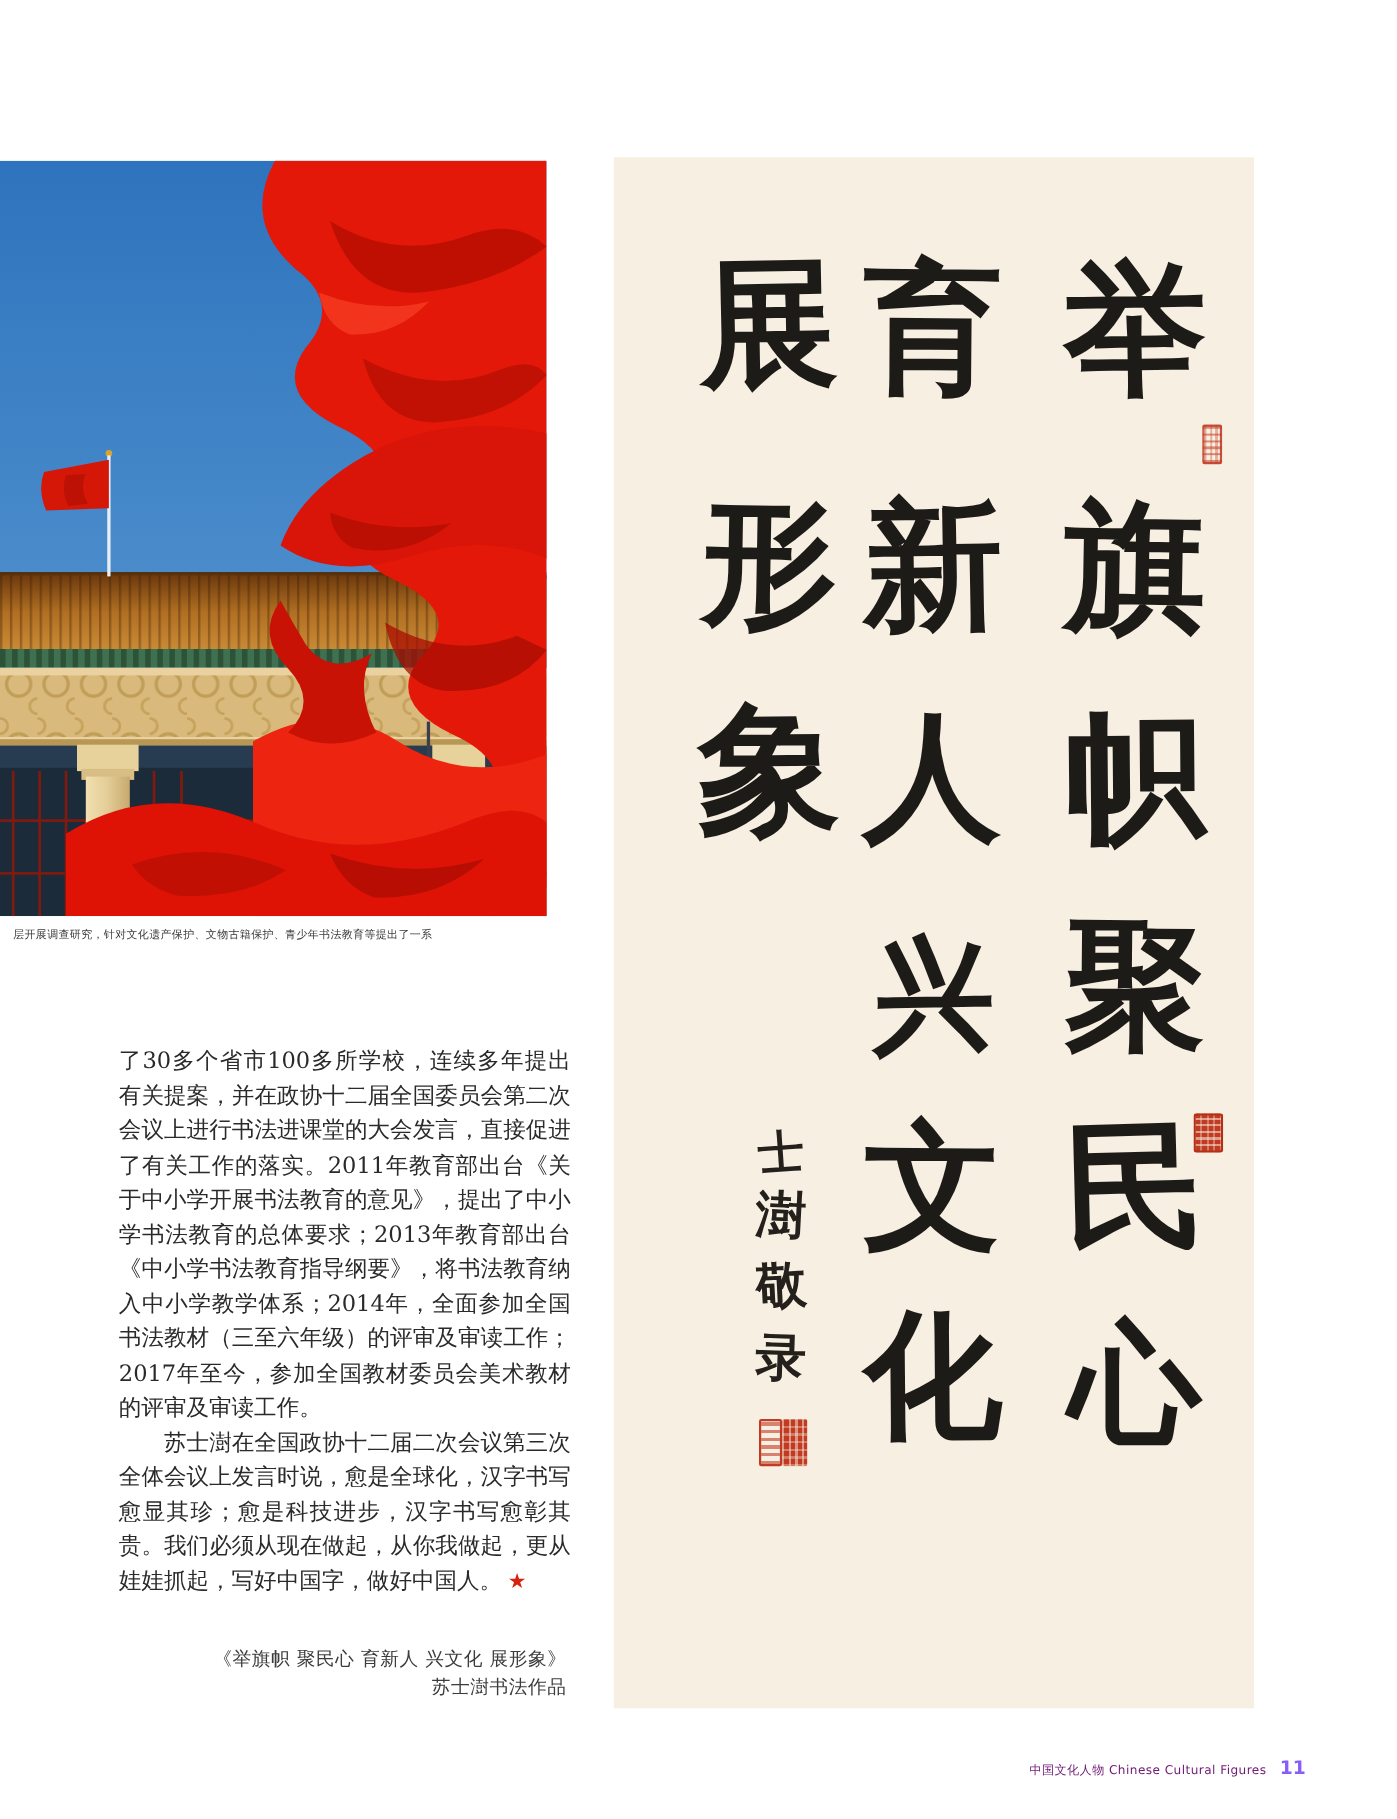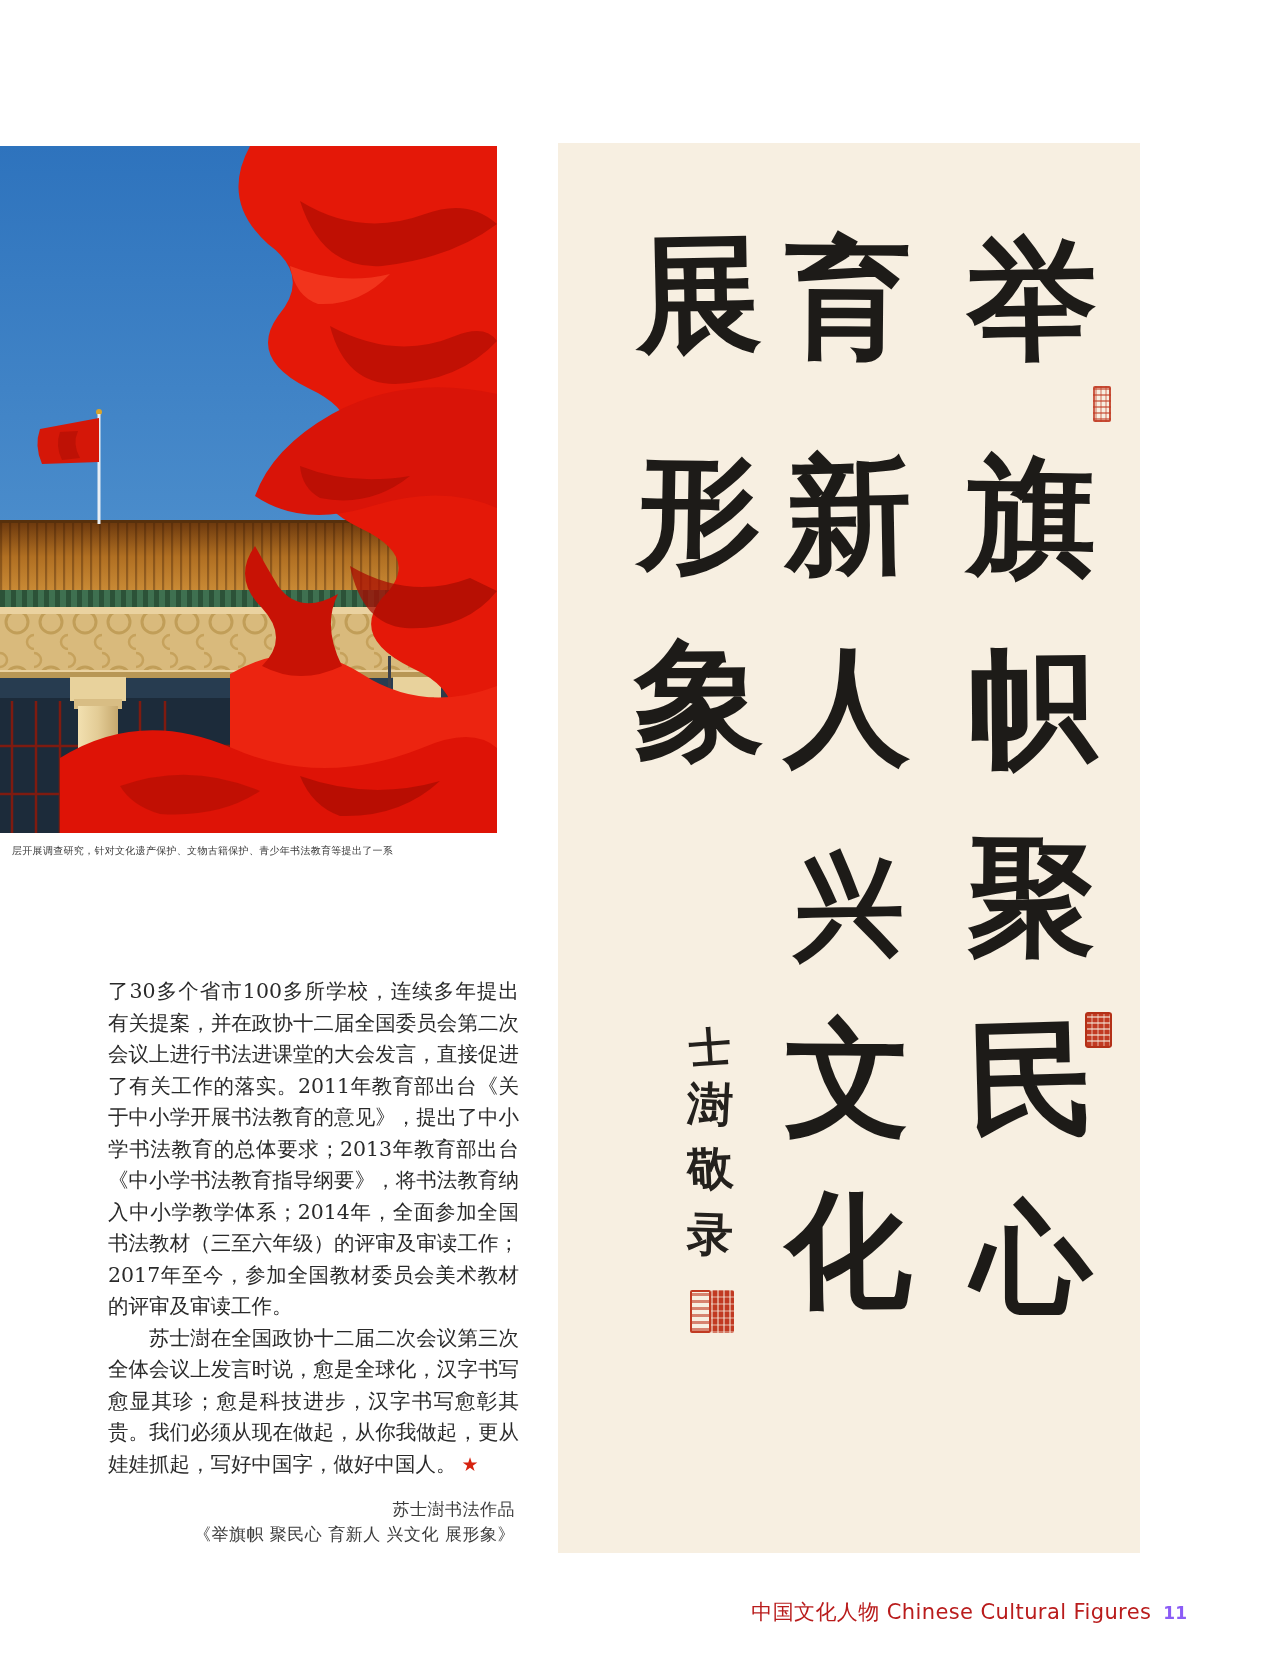--- a/index.html
+++ b/index.html
@@ -11,21 +11,21 @@
   .photo{position:absolute;left:0;top:146px;width:497px;height:687px;overflow:hidden;}
   .photo svg{display:block;width:497px;height:687px;}
   .photo-caption{
     position:absolute;left:12px;top:841px;width:506px;
     font-size:10px;line-height:20px;color:#3a3a3a;font-weight:500;letter-spacing:0.3px;
   }
   
   .article{
     position:absolute;left:108px;top:949px;width:411px;
     font-family:"DejaVu Serif","Liberation Serif",serif;
-    font-size:20.5px;line-height:31.5px;color:#2a2a2a;text-align:justify;margin-top:27px;
+    font-size:20.5px;line-height:31.5px;color:#2a2a2a;text-align:justify;
   }
   .article p{margin:0;}
   .article p.indent{text-indent:2em;}
   .end-star{font-family:"DejaVu Sans",sans-serif;font-size:19px;margin-left:5px;}
   
   .artwork-caption{
     position:absolute;right:755px;top:1497px;width:460px;text-align:right;
     font-size:17px;line-height:25px;color:#3c3c3c;letter-spacing:0.5px;
   }
   
@@ -79,21 +79,21 @@
   }
   .seal-pair .half-solid{
     width:23px;height:43px;border-radius:2px;background:#c13a22;
     background-image:repeating-linear-gradient(90deg,rgba(247,239,225,0.5) 0 2px,rgba(247,239,225,0) 2px 6px),
                      repeating-linear-gradient(0deg,rgba(247,239,225,0.35) 0 2px,rgba(247,239,225,0) 2px 7px);
   }
   
   .footer{
     position:absolute;top:1598px;right:83px;display:flex;align-items:baseline;gap:12px;
   }
-  .footer .label{font-size:21px;color:#b91c1c;letter-spacing:0.4px;}
+  .footer .label{font-size:11px;color:#701a75;letter-spacing:0.4px;}
   .footer .page-num{font-size:17px;font-weight:bold;color:#8b5cf6;}
 </style>
 </head>
 <body>
 
 <div class="photo">
   <svg viewBox="0 0 497 687">
     <defs>
       <linearGradient id="g-sky" x1="0" y1="0" x2="0" y2="1">
         <stop offset="0" stop-color="#2e73bd"></stop>
@@ -189,22 +189,22 @@
 </div>
 
 <div class="photo-caption">层开展调查研究，针对文化遗产保护、文物古籍保护、青少年书法教育等提出了一系</div>
 
 <div class="article">
   <p>了30多个省市100多所学校，连续多年提出有关提案，并在政协十二届全国委员会第二次会议上进行书法进课堂的大会发言，直接促进了有关工作的落实。2011年教育部出台《关于中小学开展书法教育的意见》，提出了中小学书法教育的总体要求；2013年教育部出台《中小学书法教育指导纲要》，将书法教育纳入中小学教学体系；2014年，全面参加全国书法教材（三至六年级）的评审及审读工作；2017年至今，参加全国教材委员会美术教材的评审及审读工作。</p>
   <p class="indent"><span>苏士澍在全国政协十二届二次会议第三次全体会议上发言时说，愈是全球化，汉字书写愈显其珍；愈是科技进步，汉字书写愈彰其贵。我们必须从现在做起，从你我做起，更从娃娃抓起，写好中国字，做好中国人。</span><span class="end-star" style="color: rgb(214, 34, 15);">★</span></p>
 </div>
 
 <div class="artwork-caption">
+  <div>《举旗帜 聚民心 育新人 兴文化 展形象》</div>
   <div>苏士澍书法作品</div>
-  <div>《举旗帜 聚民心 育新人 兴文化 展形象》</div>
 </div>
 
 <div class="panel">
 
   <div class="cchar colR r0">举</div>
   <div class="cchar colR r1">旗</div>
   <div class="cchar colR r2">帜</div>
   <div class="cchar colR r3">聚</div>
   <div class="cchar colR r4">民</div>
   <div class="cchar colR r5">心</div>

